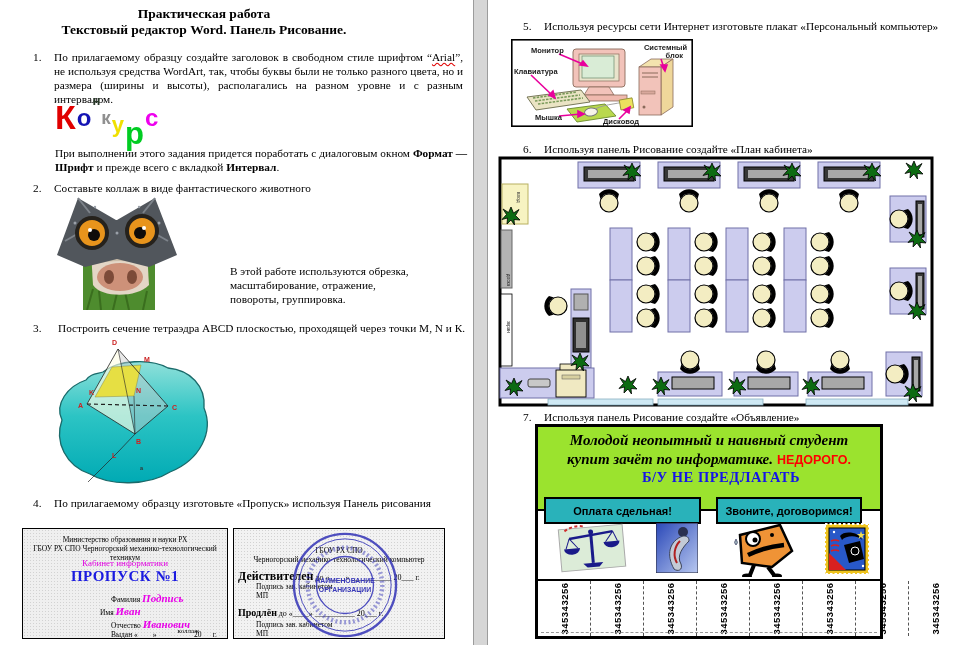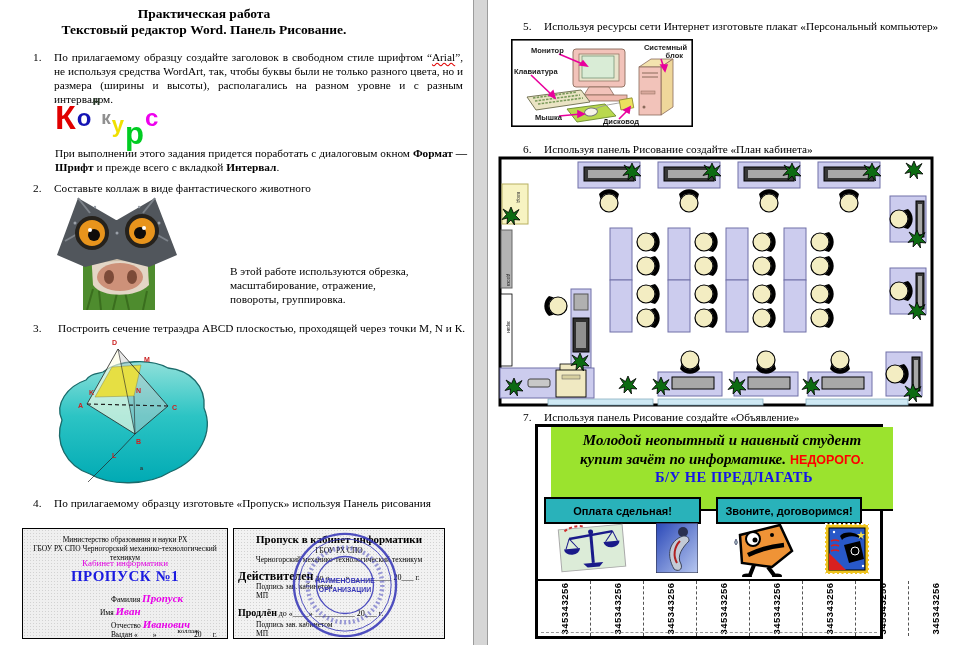--- a/index.html
+++ b/index.html
@@ -25,21 +25,21 @@
         background-color:#efefef;
         background-image:radial-gradient(#d2d2d2 0.6px, transparent 0.6px);background-size:3px 3px;
         font-size:7.5px;}
   .card .c{position:absolute;left:0;width:100%;text-align:center;}
   .card .abs{position:absolute;}
   .magenta{color:#e000e0;}
   .pass-title{color:#1a1ae0;font-weight:bold;font-size:15px;letter-spacing:0.5px;}
   .val{color:#e800e8;font-weight:bold;font-style:italic;font-size:11px;}
   
   .ad{position:absolute;border:3px solid #000;box-sizing:border-box;background:#fff;}
-  .ad-green{position:absolute;left:13px;top:0;width:100%;height:84px;background:#9be32e;
+  .ad-green{position:absolute;left:0;top:0;width:100%;height:84px;background:#9be32e;
             border-bottom:2px solid #000;box-sizing:border-box;text-align:center;}
   .ad-script{font-style:italic;font-weight:bold;font-size:15px;font-family:"Liberation Serif",serif;}
   .ad-red{color:#ff0000;font-weight:bold;font-style:normal;font-family:"Liberation Sans",sans-serif;font-size:12.5px;}
   .ad-blue{color:#1515e8;font-weight:bold;font-size:14.5px;letter-spacing:0.5px;padding-left:24px;}
   .teal-box{position:absolute;top:70px;height:27px;background:#29b2ba;border:2px solid #000;
             box-sizing:border-box;display:flex;align-items:center;justify-content:center;
             font-family:"Liberation Sans",sans-serif;font-weight:bold;font-size:11px;}
   .ad-img{position:absolute;top:96px;}
   .tear{position:absolute;left:0;right:0;bottom:0;top:152px;border-top:2px solid #000;display:flex;}
   .tear-cell{position:relative;flex:1;border-right:1px dashed #555;display:flex;
@@ -177,36 +177,35 @@
       <span class="n">4.</span>
       <span class="t" style="text-align:left">По прилагаемому образцу изготовьте «Пропуск» используя Панель рисования</span>
     </div>
 
     <div class="card" style="left:22px;top:528px;width:206px">
       <div class="c" style="top:6px">Министерство образования и науки РХ</div>
       <div class="c" style="top:15px">ГБОУ РХ СПО Черногорский механико-технологический техникум</div>
       <div class="c magenta" style="top:29px;font-size:9px">Кабинет информатики</div>
       <div class="c pass-title" style="top:39px">ПРОПУСК №1</div>
       <div class="abs" style="left:88px;top:63px">
-        <span>Фамилия</span> <span class="val">Пропуск</span></div>
+        <span>Фамилия</span> <span class="val">Подпись</span></div>
       <div class="abs" style="left:77px;top:76px">
         <span>Имя</span> <span class="val">Иван</span></div>
       <div class="abs" style="left:88px;top:89px">
         <span>Отчество</span> <span class="val">Иванович</span></div>
       <div class="abs" style="left:88px;top:101px;white-space:pre">Выдан «        »                    20      г.</div>
 
       <div class="abs" style="left:138px;top:101px;top:100px"></div>
       <div class="c" style="top:100px;left:60px;text-align:left;width:140px"></div>
       <div class="abs" style="right:28px;bottom:3px;font-size:7px">коллаж</div>
     </div>
 
     <div class="card" style="left:233px;top:528px;width:212px;background-color:#f2f2f2">
-      <div class="c" style="top:4px;font-size:11px;font-weight:bold">Пропуск в кабинет информатики</div>
       <div class="c" style="top:17px">ГБОУ РХ СПО</div>
-      <div class="c" style="top:26px">Черногорский механико-технологический техникум</div>
+      <div class="c" style="top:26px">Черногорский механико-технологический компьютер</div>
       <div class="abs" style="left:4px;top:40px">
         <b style="font-size:12px">Действителен</b> <span style="font-size:8px">до «____» __________ 20___ г.</span></div>
       <div class="abs" style="left:22px;top:53px">Подпись зав. кабинетом</div>
       <div class="abs" style="left:22px;top:62px">МП</div>
       <div class="abs" style="left:4px;top:78px">
         <b style="font-size:10px">Продлён</b> <span style="font-size:8px">до «____» __________ 20___ г.</span></div>
       <div class="abs" style="left:22px;top:91px">Подпись зав. кабинетом</div>
       <div class="abs" style="left:22px;top:100px">МП</div>
       <svg class="abs" style="left:56px;top:2px" width="110" height="108" viewBox="0 0 110 110">
         <g stroke="#3838b8" fill="none" opacity="0.88">

